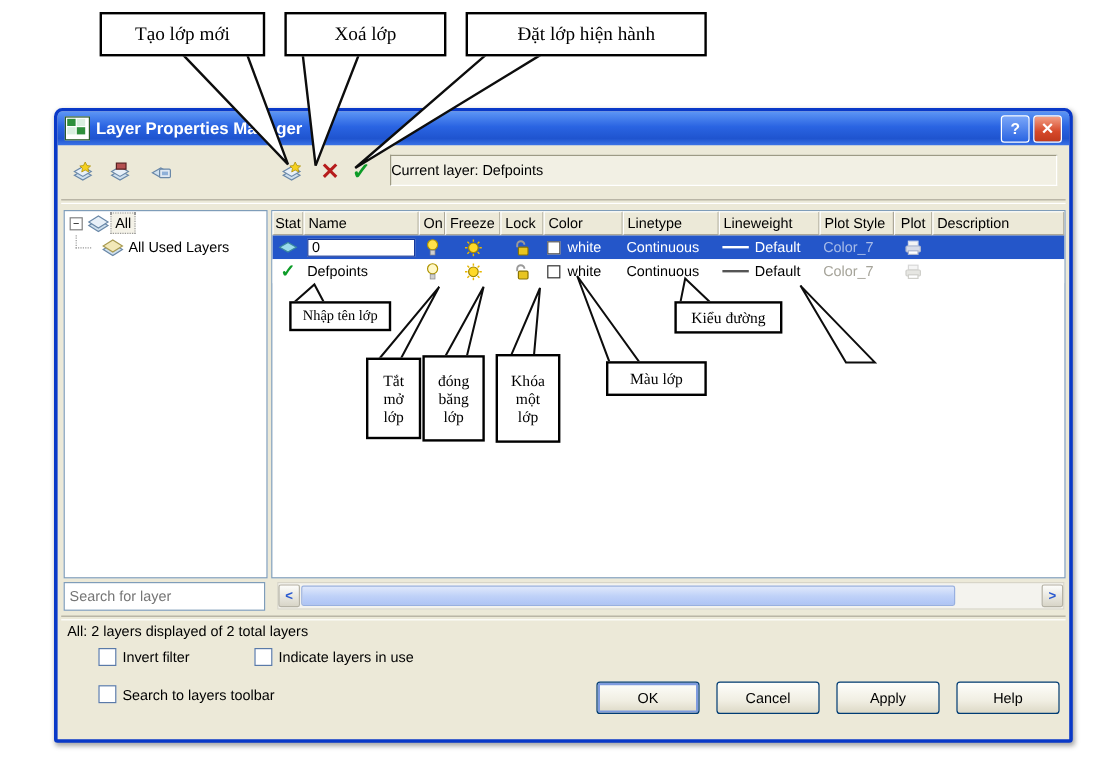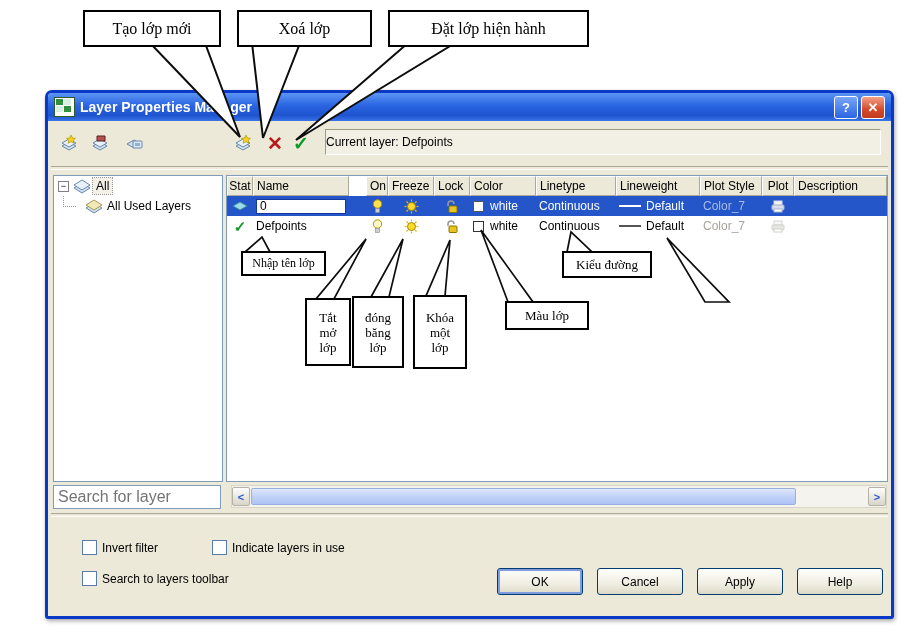--- a/index.html
+++ b/index.html
@@ -48,21 +48,21 @@
   .expander{width:9px;height:9px;border:1px solid #808080;background:#fff;margin:0 3px 0 4px;
         display:flex;align-items:center;justify-content:center;font-size:9px;line-height:7px;color:#000;}
   .tree-child-indent{width:30px;height:20px;position:relative;}
   .tree-child-indent::before{content:"";position:absolute;left:9px;top:0;height:10px;width:12px;
         border-left:1px dotted #999;border-bottom:1px dotted #999;}
   .tree-label{padding:1px 3px;}
   .tree-label.sel{background:#f4f2e8;border:1px dotted #9a9a9a;}
 
   
   #search-input{position:absolute;left:5px;top:392px;width:158px;height:20px;border:1px solid #7f9db9;
-        font-family:"Liberation Sans",sans-serif;font-size:16px;padding:1px 4px;color:#444;}
+        font-family:"Liberation Sans",sans-serif;font-size:12px;padding:1px 4px;color:#444;}
   #hscroll{position:absolute;left:183px;top:392px;width:654px;height:21px;background:#f4f3ee;
         border:1px solid #d8d5c8;display:flex;align-items:center;}
   .scroll-arrow{width:18px;height:19px;background:linear-gradient(180deg,#fdfdfb,#d8d5c8);
         border:1px solid #b5b2a5;border-radius:2px;display:flex;align-items:center;justify-content:center;
         color:#2a5ad0;font-weight:bold;font-size:11px;box-sizing:border-box;}
   #hthumb{height:17px;width:545px;margin:0 1px;border-radius:2px;
         background:linear-gradient(180deg,#dfe8fb,#c0d2f8 50%,#aec4f5);border:1px solid #98b0e0;box-sizing:border-box;}
   #htrack-rest{flex:1;}
 
   
@@ -81,21 +81,21 @@
   #layer-table{position:absolute;left:178px;top:82px;width:660px;height:305px;background:#fff;
         border:1px solid #7f9db9;overflow:hidden;}
   .trow{display:flex;height:20px;align-items:stretch;}
   .hcell{background:#ece9d8;border-right:1px solid #aca899;border-bottom:1px solid #aca899;
         border-top:1px solid #fff;border-left:1px solid #fff;display:flex;align-items:center;
         padding:0 3px;font-size:12px;white-space:nowrap;overflow:hidden;box-sizing:border-box;}
   .dcell{display:flex;align-items:center;padding:0 3px;font-size:12px;white-space:nowrap;
         overflow:hidden;box-sizing:border-box;}
   .c-stat{width:26px;justify-content:center;}
   .c-name{width:96px;}
-  .c-on{width:22px;justify-content:center;margin-left:17px;}
+  .c-on{width:22px;justify-content:center;}
   .c-freeze{width:46px;justify-content:center;}
   .c-lock{width:36px;justify-content:center;}
   .c-color{width:66px;}
   .c-linetype{width:80px;}
   .c-lweight{width:84px;}
   .c-pstyle{width:62px;}
   .c-plot{width:32px;justify-content:center;}
   .c-desc{flex:1;}
   .hcell.c-freeze,.hcell.c-lock,.hcell.c-on{justify-content:flex-start;}
   #row-0{background:#2456c9;color:#fff;}
@@ -367,20 +367,21 @@
         <span>&lt;</span>
       </span>
       <span id="hthumb"></span>
       <span id="htrack-rest"></span>
       <span class="scroll-arrow">
         <span>&gt;</span>
       </span>
     </div>
 
     <div id="status-sep"></div>
+    <div id="status-text">All: 2 layers displayed of 2 total layers</div>
 
     <div class="cb-row" style="left:10px;top:447px;">
       <span class="cb-box"></span>
       <span>Invert filter</span>
     </div>
     <div class="cb-row" style="left:140px;top:447px;">
       <span class="cb-box"></span>
       <span>Indicate layers in use</span>
     </div>
     <div class="cb-row" style="left:10px;top:478px;">

